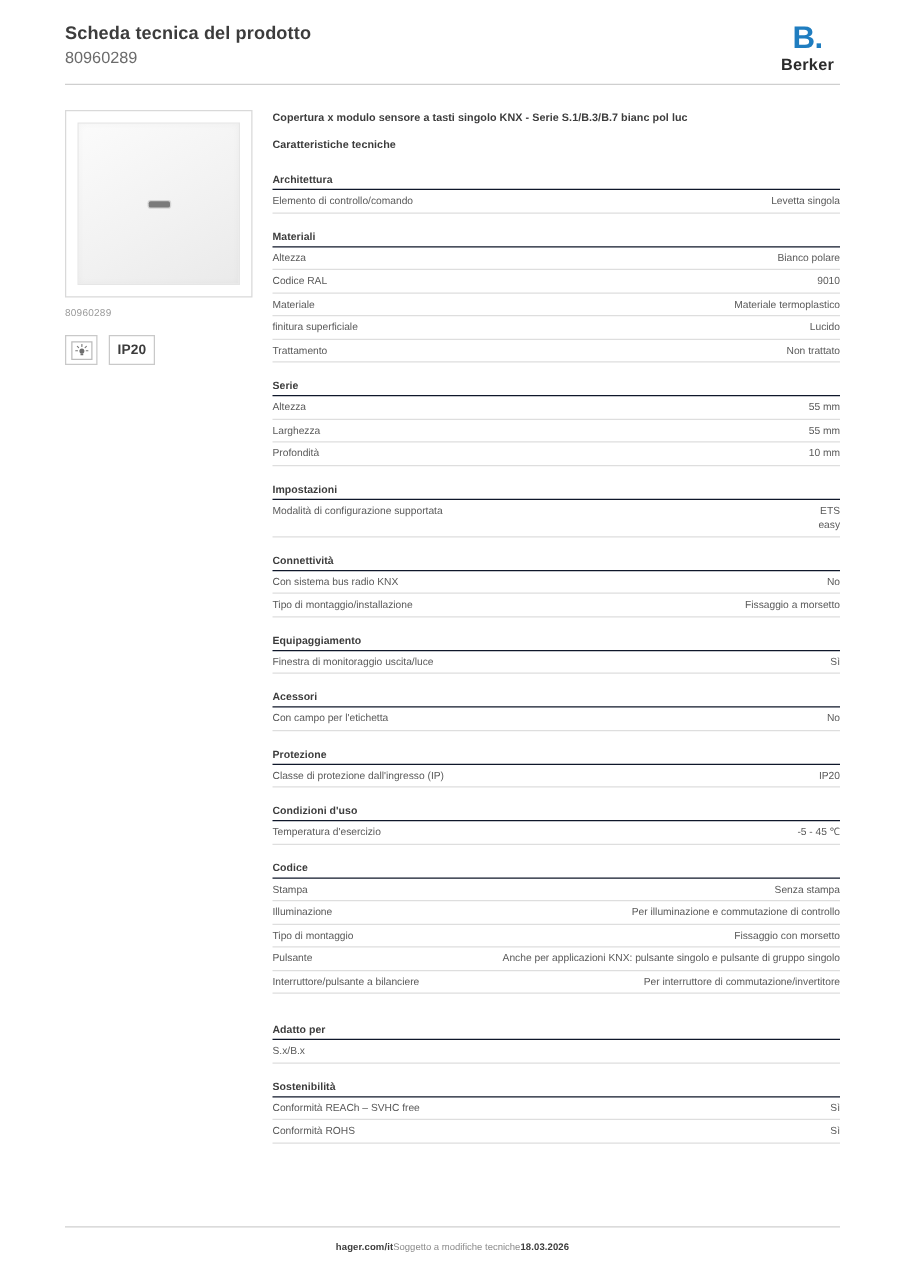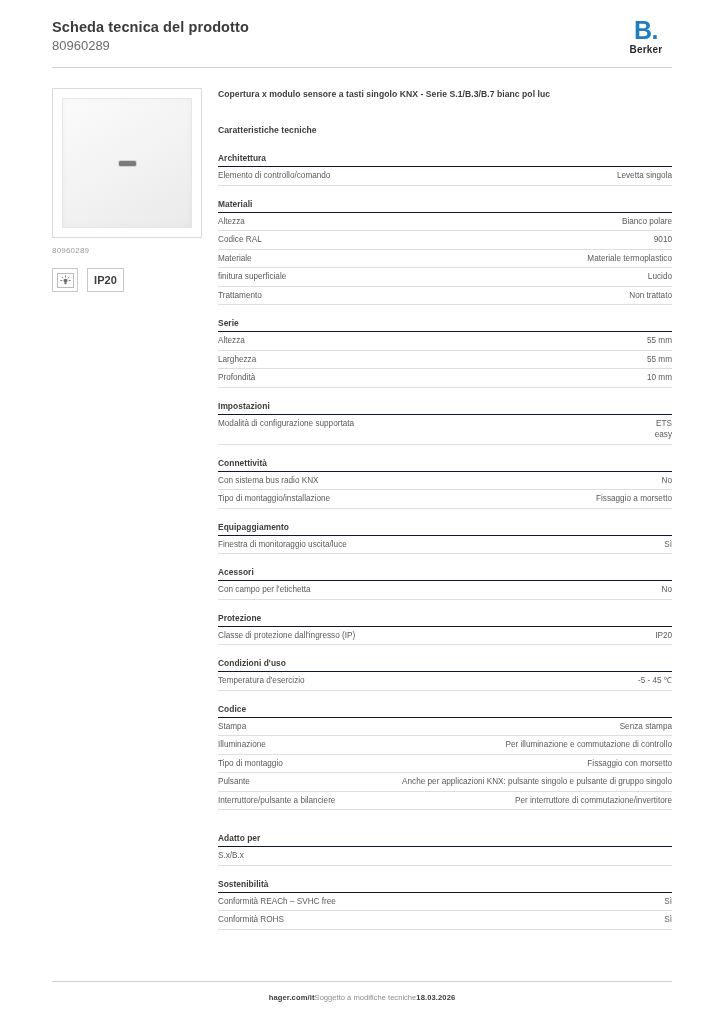--- a/index.html
+++ b/index.html
@@ -53,21 +53,21 @@
     text-align: center;
   }
   .brand-mark {
     font-size: 25px;
     font-weight: bold;
     color: #1f7dc0;
     line-height: 25px;
     letter-spacing: -0.5px;
   }
   .brand-name {
-    font-size: 10px;
+    font-size: 13px;
     font-weight: bold;
     color: #2b2b2b;
     letter-spacing: 0.2px;
     margin-top: 1px;
   }
   .header-rule {
     position: absolute;
     left: 52px;
     right: 52px;
     top: 67px;
@@ -159,21 +159,21 @@
     left: 218px;
     top: 88px;
     width: 454px;
   }
   .product-name {
     font-size: 8.6px;
     font-weight: bold;
     color: #3c3c3c;
     line-height: 12px;
     letter-spacing: 0.05px;
-    margin: 0 0 25px 0;
+    margin: 0 0 10px 0;
   }
   .specs-heading {
     font-size: 8.6px;
     font-weight: bold;
     color: #3c3c3c;
     letter-spacing: 0.05px;
     margin: 0 0 18px 0;
   }
   .group { margin-bottom: 13px; }
   .group-title {

